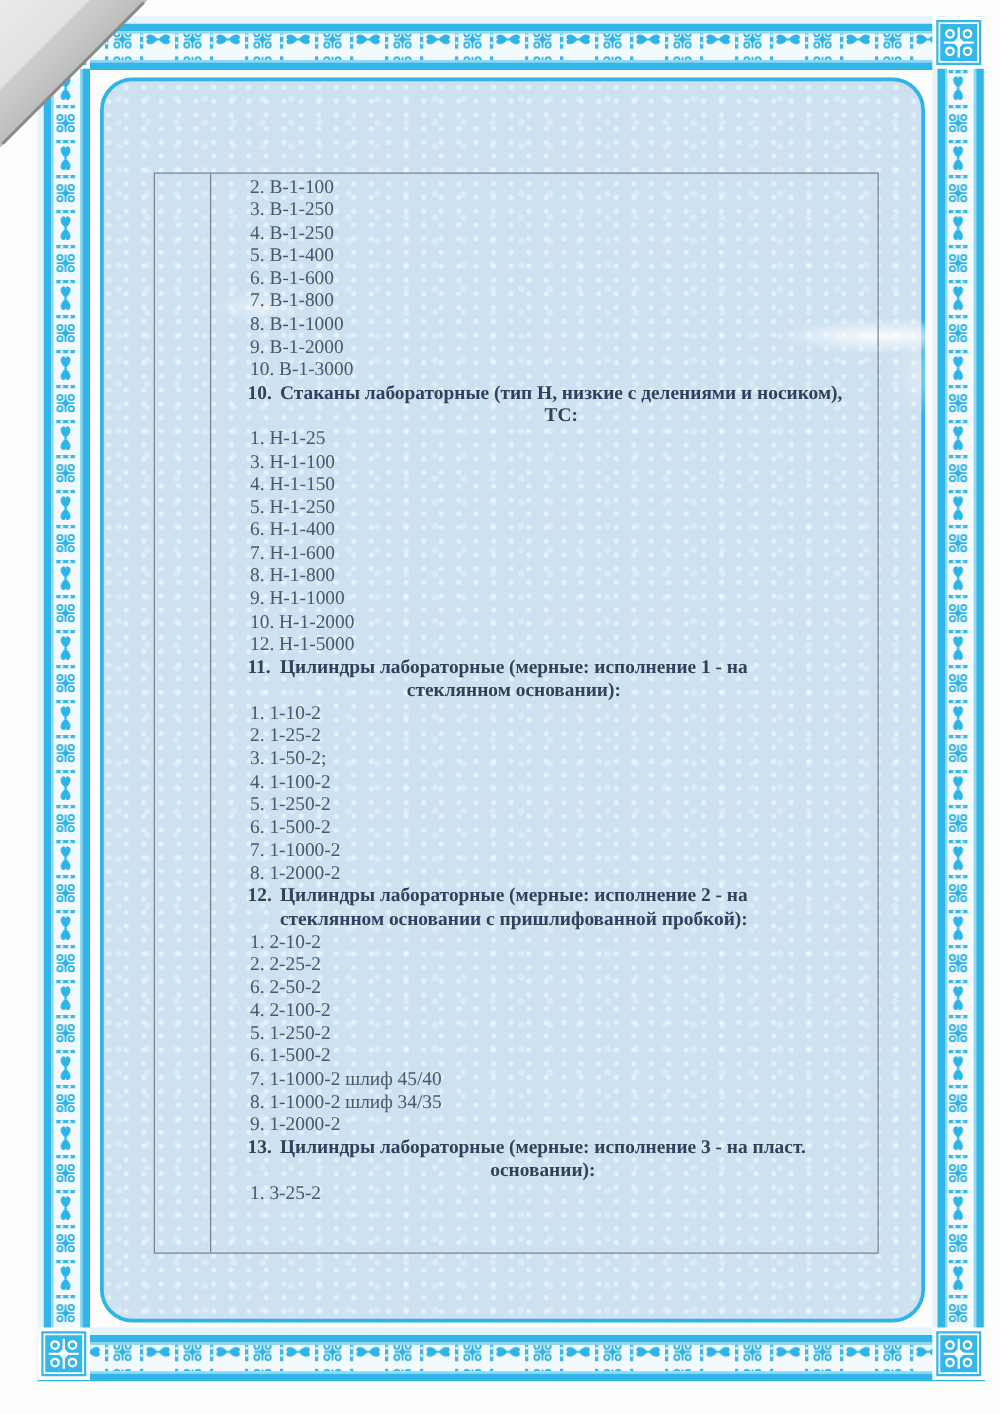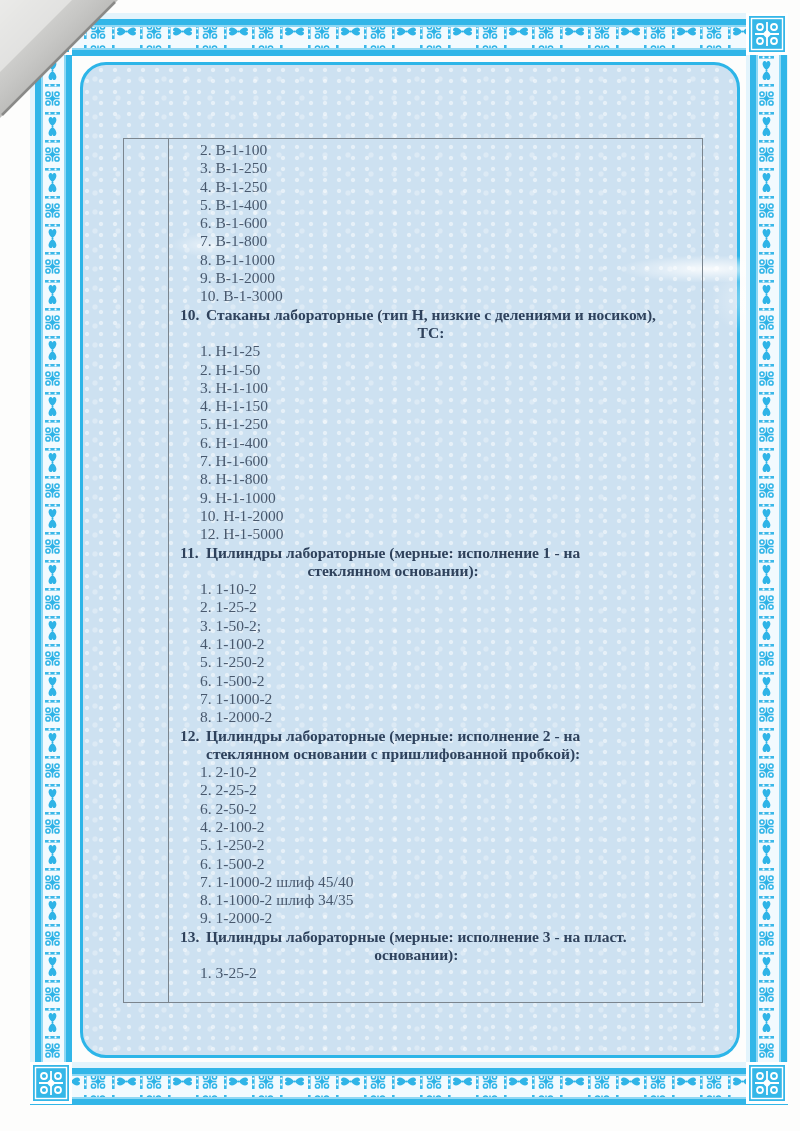--- a/index.html
+++ b/index.html
@@ -27,21 +27,21 @@
   .doc-table{
     position:absolute;left:123px;top:138px;width:580px;height:865px;box-sizing:border-box;
     border:1px solid #7b858e;display:flex;
   }
   .col-narrow{flex:none;width:45px;border-right:1px solid #7b858e;box-sizing:border-box;}
   .col-content{
     flex:1;padding:2px 6px 0 0;color:#48586d;font-size:15.5px;line-height:18.3px;overflow:hidden;
   }
   .sub-item{padding-left:31px;white-space:nowrap;}
   .heading{display:flex;padding-left:11px;font-weight:bold;color:#2f425c;}
-  .hnum{flex:none;width:26px;}
+  .hnum{flex:none;width:26px;margin-left:18px;}
   .hline{display:block;white-space:nowrap;text-align:center;}
   
   .serial{
     position:absolute;left:572px;top:1062px;width:150px;text-align:center;
     font-family:"Liberation Sans", sans-serif;font-size:28px;color:#414a53;letter-spacing:1px;
   }
   .border-svg,.fold-svg{position:absolute;left:0;top:0;pointer-events:none;}
 </style>
 </head>
 <body>
@@ -67,21 +67,20 @@
         <div class="sub-item">9. В-1-2000</div>
         <div class="sub-item">10. В-1-3000</div>
         <div class="heading">
           <span class="hnum">10.</span>
           <span class="htext">
             <span class="hline">Стаканы лабораторные (тип Н, низкие с делениями и носиком),</span>
             <span class="hline">ТС:</span>
           </span>
         </div>
         <div class="sub-item">1. Н-1-25</div>
-        <div class="sub-item">2. Н-1-50</div>
         <div class="sub-item">3. Н-1-100</div>
         <div class="sub-item">4. Н-1-150</div>
         <div class="sub-item">5. Н-1-250</div>
         <div class="sub-item">6. Н-1-400</div>
         <div class="sub-item">7. Н-1-600</div>
         <div class="sub-item">8. Н-1-800</div>
         <div class="sub-item">9. Н-1-1000</div>
         <div class="sub-item">10. Н-1-2000</div>
         <div class="sub-item">12. Н-1-5000</div>
         <div class="heading">

